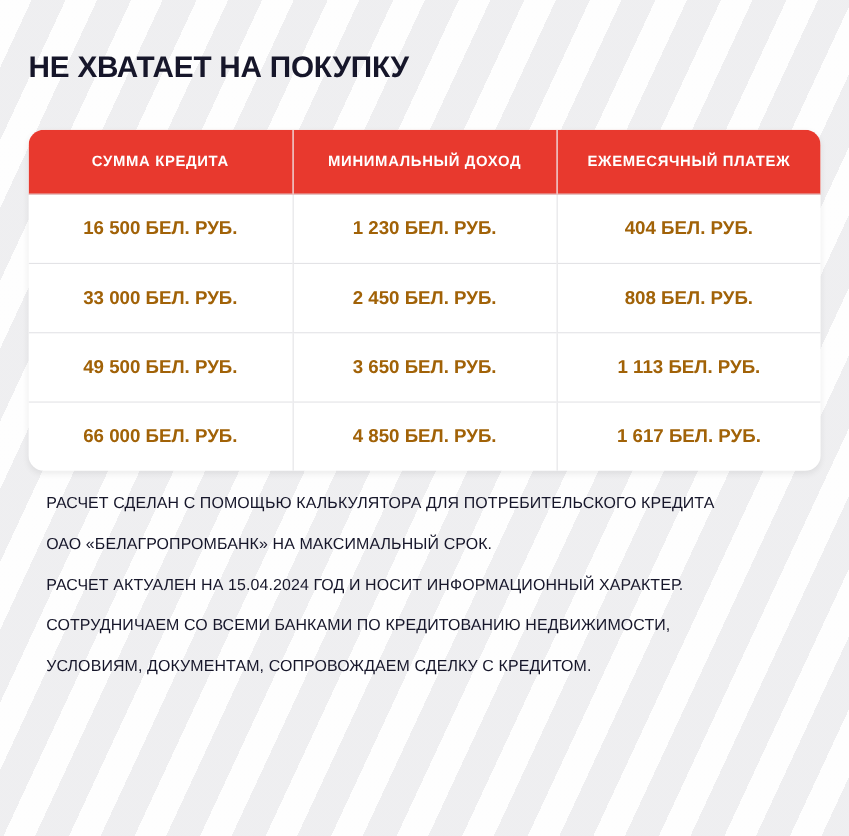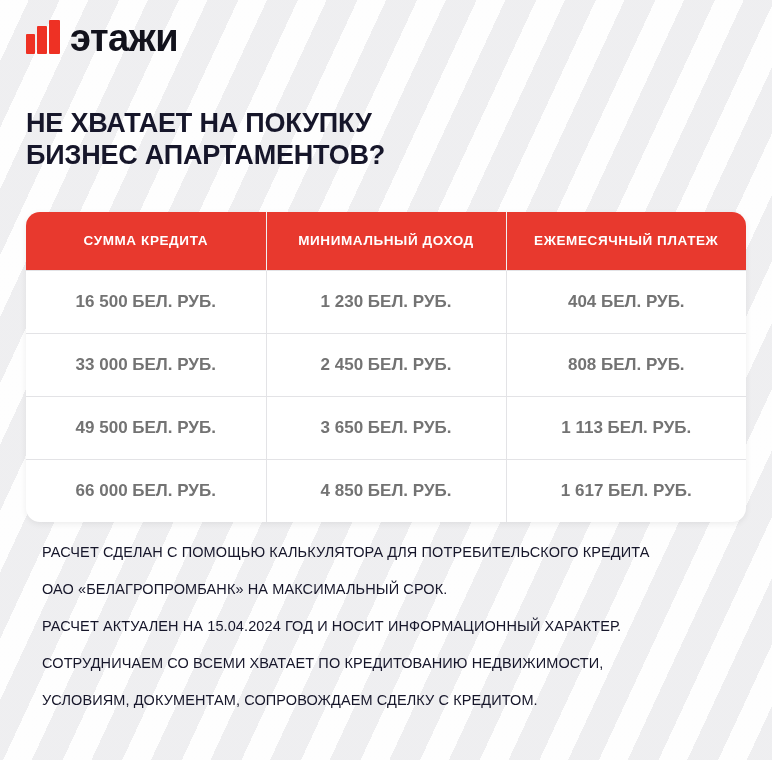--- a/index.html
+++ b/index.html
@@ -95,21 +95,21 @@
     padding: 20px 6px 20px;
     line-height: 1.35;
     text-transform: uppercase;
     border-right: 1px solid #f0f0f2;
   }
   table.rates thead th:last-child { border-right: none; }
   table.rates tbody td {
     text-align: center;
     font-size: 17px;
     font-weight: 700;
-    color: #737373;
+    color: #a16207;
     padding: 21px 4px;
     border-top: 1px solid #e3e3e6;
     border-right: 1px solid #e3e3e6;
     white-space: nowrap;
   }
   table.rates tbody td:last-child { border-right: none; }
 
   
   .rate-note {
     margin-top: 22px;
@@ -127,32 +127,23 @@
     letter-spacing: 0.1px;
   }
   .footnotes p { margin: 16px; }
 </style>
 </head>
 <body>
 
 <div class="page">
   <div class="inner">
 
-    <div class="logo-row">
-      <div class="logo-mark">
-        <div class="b1"></div>
-        <div class="b2"></div>
-        <div class="b3"></div>
-      </div>
-      <div class="logo-text">этажи</div>
-    </div>
 
     <div class="headline">
       <span class="l1">НЕ ХВАТАЕТ НА ПОКУПКУ</span>
-      <span class="l2">БИЗНЕС АПАРТАМЕНТОВ?</span>
     </div>
 
     <div class="table-wrap">
       <table class="rates">
         <thead>
           <tr>
             <th>СУММА КРЕДИТА</th>
             <th>МИНИМАЛЬНЫЙ ДОХОД</th>
             <th>ЕЖЕМЕСЯЧНЫЙ ПЛАТЕЖ</th>
           </tr>
@@ -180,18 +171,18 @@
           </tr>
         </tbody>
       </table>
     </div>
 
 
     <div class="footnotes">
       <p>РАСЧЕТ СДЕЛАН С ПОМОЩЬЮ КАЛЬКУЛЯТОРА ДЛЯ ПОТРЕБИТЕЛЬСКОГО КРЕДИТА</p>
       <p>ОАО «БЕЛАГРОПРОМБАНК» НА МАКСИМАЛЬНЫЙ СРОК.</p>
       <p>РАСЧЕТ АКТУАЛЕН НА 15.04.2024 ГОД И НОСИТ ИНФОРМАЦИОННЫЙ ХАРАКТЕР.</p>
-      <p>СОТРУДНИЧАЕМ СО ВСЕМИ ХВАТАЕТ ПО КРЕДИТОВАНИЮ НЕДВИЖИМОСТИ,</p>
+      <p>СОТРУДНИЧАЕМ СО ВСЕМИ БАНКАМИ ПО КРЕДИТОВАНИЮ НЕДВИЖИМОСТИ,</p>
       <p>УСЛОВИЯМ, ДОКУМЕНТАМ, СОПРОВОЖДАЕМ СДЕЛКУ С КРЕДИТОМ.</p>
     </div>
 
   </div>
 </div>
 
 </body></html>

